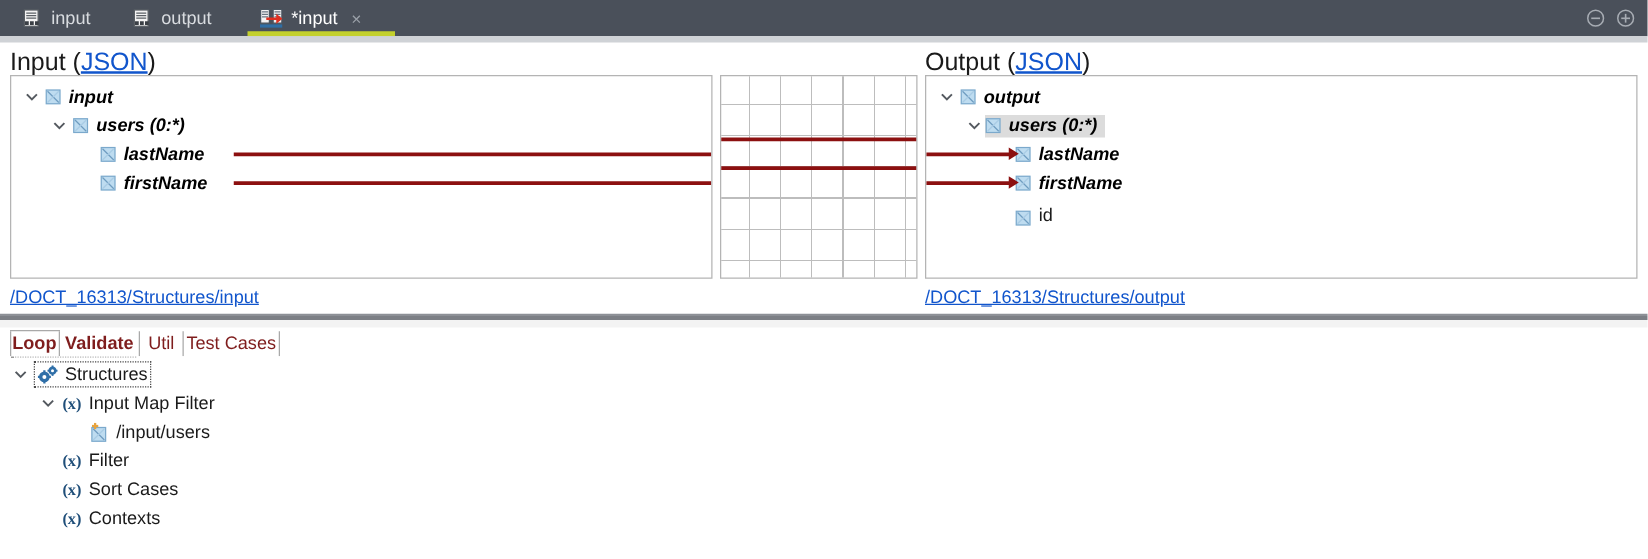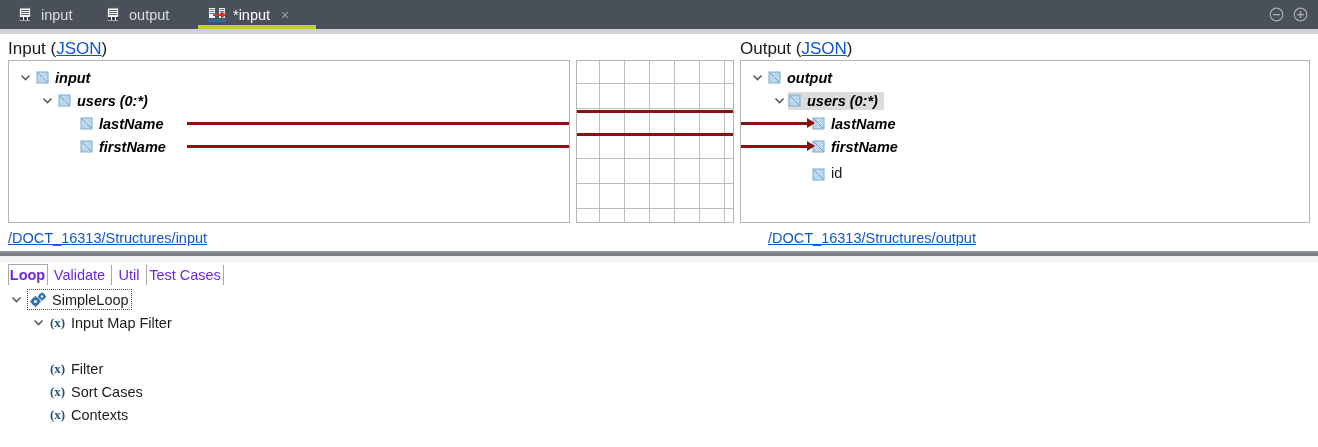--- a/index.html
+++ b/index.html
@@ -40,21 +40,21 @@
   .struct-ico { width: 16px; height: 16px; display:block; }
   .map-ico { width: 18px; height: 16px; display:block; }
 
   #tabbar-bottom-line {
     position: absolute; left: 0; top: 29px; width: 1318px; height: 5px;
     background: #cfd2d6;
   }
 
   
   .panel-title {
-    position: absolute; font-size: 17px; color: #1a1a1a;
+    position: absolute; font-size: 20px; color: #1a1a1a;
     white-space: nowrap;
   }
   .panel-title a { color: #1155cc; text-decoration: underline; }
 
   .tree-panel {
     position: absolute; background: #ffffff;
     border: 1px solid #b4b4b4;
     overflow: hidden;
   }
 
@@ -119,21 +119,21 @@
   #splitter-bar {
     position: absolute; left: 0; width: 1318px; height: 5px;
     background: linear-gradient(to bottom,#8d9096 0,#8d9096 2px,#7c7f85 2px,#7c7f85 5px);
   }
   #splitter-below { position:absolute; left:0; width:1318px; height:6px; background:#f3f3f3; }
 
   
   #btabs { position: absolute; left: 0; height: 20px; }
   .btab {
     position: absolute; top: 0; height: 20px;
-    font-size: 14.5px; color: #6d28d9;
+    font-size: 14.5px; color: #7f1d1d;
     display: flex; align-items: center; justify-content: center;
     border-right: 1px solid #a9a9a9;
     cursor: default;
   }
   .btab.active { font-weight: bold; }
   .btab-top { position:absolute; height:1px; background:#a9a9a9; }
   .btab-focus {
     position: absolute; height: 1px;
     border-bottom: 1px dotted #333;
   }
@@ -373,36 +373,36 @@
   </svg>
       </span>
       <span class="node-label plain">id</span>
     </div>
     <div class="maplink" style="top: 61px; left: 0px; width: 68px;"></div>
     <div class="arrowhead" style="top: 57px; left: 66px;"></div>
     <div class="maplink" style="top: 84px; left: 0px; width: 68px;"></div>
     <div class="arrowhead" style="top: 80px; left: 66px;"></div>
   </div>
 
-<div class="link-path" style="left:768px; top:230px;">
+<div class="link-path" style="left:740px; top:230px;">
   <a href="#">/DOCT_16313/Structures/output</a>
 </div>
 
 <div id="splitter-top" style="top:250px;"></div>
 <div id="splitter-bar" style="top:251px;"></div>
 <div id="splitter-below" style="top:256px;"></div>
 
 <div id="btabs" style="top:265px;">
     <div class="btab active" style="left: 8px; width: 40px;">
       <span>Loop</span>
     </div>
     <div class="btab-top" style="left: 8px; top: -1px; width: 40px;"></div>
     <div class="btab-leftedge" style="left: 8px; top: 0px; height: 20px;"></div>
     <div class="btab-focus" style="left: 9px; top: 20px; width: 100px;"></div>
-    <div class="btab" style="left: 48px; width: 64px;">
+    <div class="btab" style="left: 48px; width: 64px; font-weight: bold;">
       <span>Validate</span>
     </div>
     <div class="btab-top" style="left: 48px; top: -1px; width: 0px;"></div>
     <div class="btab" style="left: 112px; width: 35px;">
       <span>Util</span>
     </div>
     <div class="btab-top" style="left: 112px; top: -1px; width: 0px;"></div>
     <div class="btab" style="left: 147px; width: 77px;">
       <span>Test Cases</span>
     </div>
@@ -431,36 +431,51 @@
     <g fill="#2f6fa8">
       <circle cx="12" cy="4.5" r="3.3"></circle>
       <rect x="11.3" y="0.4" width="1.5" height="1.7"></rect>
       <rect x="11.3" y="7" width="1.5" height="1.7"></rect>
       <rect x="8" y="3.8" width="1.7" height="1.5"></rect>
       <rect x="14.3" y="3.8" width="1.7" height="1.5"></rect>
     </g>
     <circle cx="12" cy="4.5" r="1.2" fill="#ffffff"></circle>
   </svg>
         </span>
-        <span>SimpleLoop</span>
+        <span>Structures</span>
       </span>
     </div>
     <div class="brow" style="top: 23px; left: 32px;">
       <span class="twist">
         <svg width="13" height="13" viewBox="0 0 13 13">
     <path d="M3 5 L6.5 8.6 L10 5" fill="none" stroke="#555a60" stroke-width="1.5" stroke-linecap="square"></path>
   </svg>
       </span>
       <span class="bico">
         <svg width="17" height="16" viewBox="0 0 17 16">
     <text x="8.5" y="12" text-anchor="middle" font-family="Liberation Serif, serif" font-size="13" font-weight="bold" fill="#1f4e79">(x)</text>
   </svg>
       </span>
       <span>Input Map Filter</span>
     </div>
+    <div class="brow" style="top: 46px; left: 54px;">
+      <span class="twist"></span>
+      <span class="bico">
+        <svg width="17" height="16" viewBox="0 0 17 16">
+    <rect x="2.5" y="4" width="11" height="11" fill="#bedcf0" stroke="#7ba9cc" stroke-width="1"></rect>
+    <path d="M3.5 5 L12.5 14" stroke="#6f9cc0" stroke-width="1"></path>
+    <path d="M12.5 5 L3.5 14" stroke="#a9cbe4" stroke-width="1"></path>
+    <g fill="#e8a33d">
+      <rect x="4.2" y="0.3" width="1.8" height="5"></rect>
+      <rect x="2.6" y="1.9" width="5" height="1.8"></rect>
+    </g>
+  </svg>
+      </span>
+      <span>/input/users</span>
+    </div>
     <div class="brow" style="top: 69px; left: 32px;">
       <span class="twist"></span>
       <span class="bico">
         <svg width="17" height="16" viewBox="0 0 17 16">
     <text x="8.5" y="12" text-anchor="middle" font-family="Liberation Serif, serif" font-size="13" font-weight="bold" fill="#1f4e79">(x)</text>
   </svg>
       </span>
       <span>Filter</span>
     </div>
     <div class="brow" style="top: 92px; left: 32px;">

